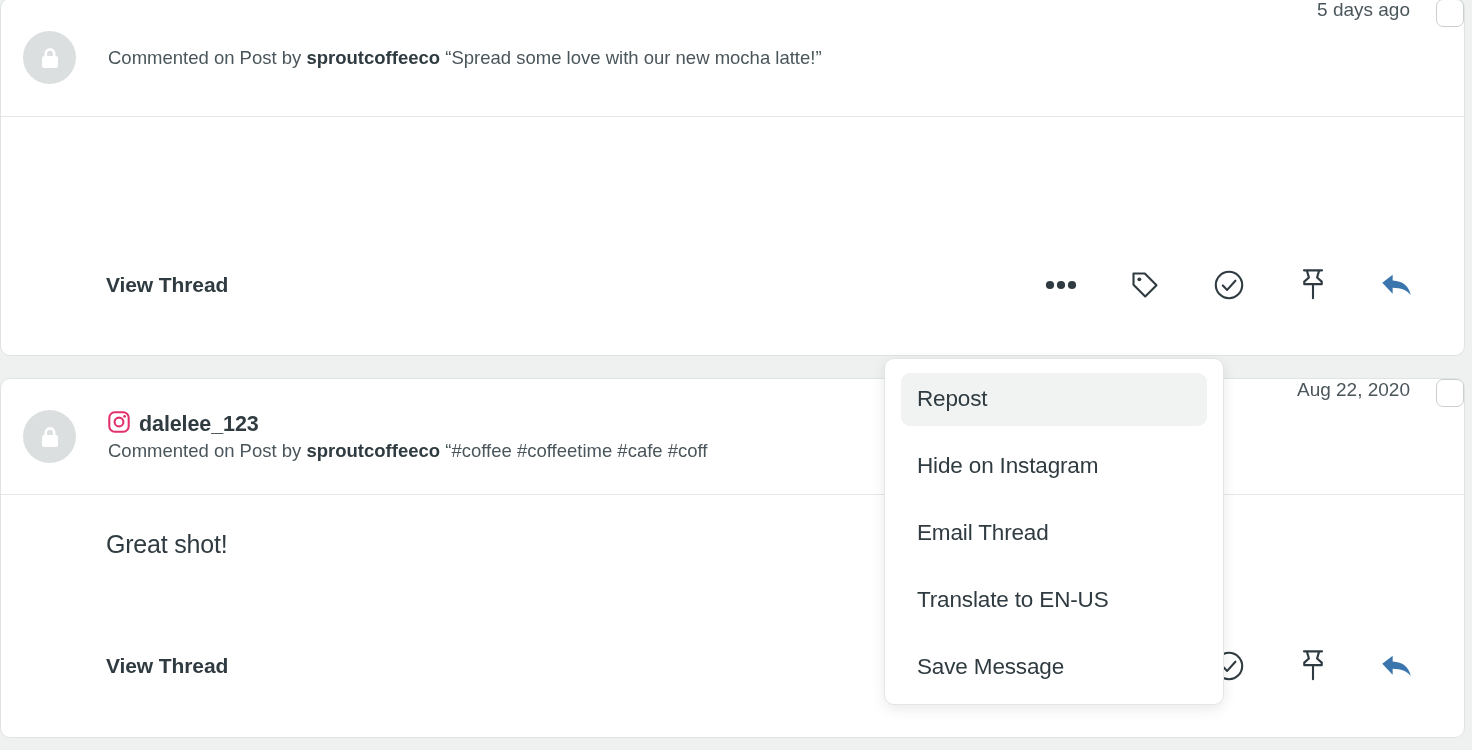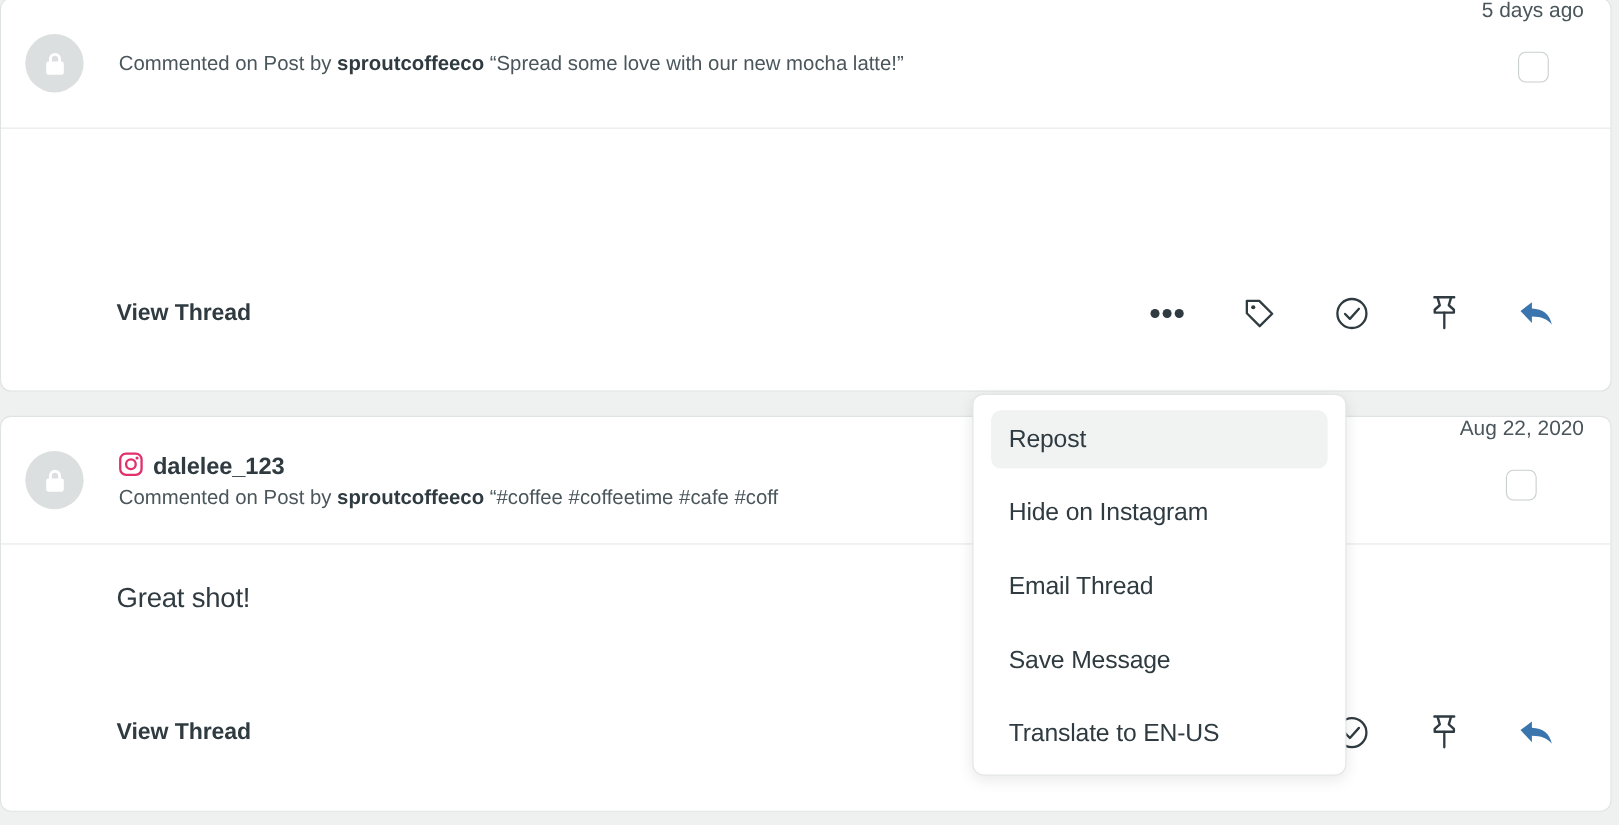--- a/index.html
+++ b/index.html
@@ -100,24 +100,22 @@
   }
   .sub-line b { font-weight: bold; color: #2f3b40; }
   .sub-line .quote { color: #4a565b; }
 
   .header-right {
     position: absolute;
     right: 0;
     top: 0;
     height: 100%;
     display: flex;
-    align-items: center;
+    align-items: flex-start;
     gap: 26px;
-    padding-right: 24px;
-    flex-direction: column;
   }
 
   .timestamp {
     font-size: 19px;
     color: #4a565b;
     white-space: nowrap;
   }
 
   .checkbox {
     width: 28px;
@@ -330,17 +328,17 @@
           </span>
         </div>
       </div>
     </div>
   </div>
 
   <div class="dropdown">
     <div class="dropdown-item selected">Repost</div>
     <div class="dropdown-item">Hide on Instagram</div>
     <div class="dropdown-item">Email Thread</div>
+    <div class="dropdown-item">Translate to EN-US</div>
     <div class="dropdown-item">Save Message</div>
-    <div class="dropdown-item">Translate to EN-US</div>
   </div>
 
 </div>
 
 </body></html>

